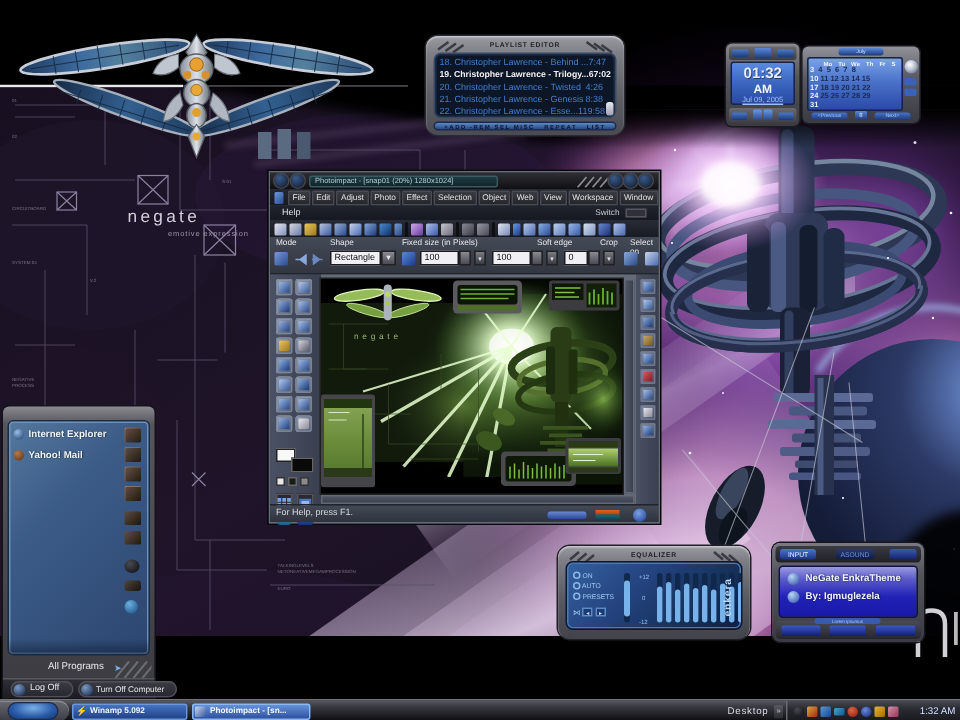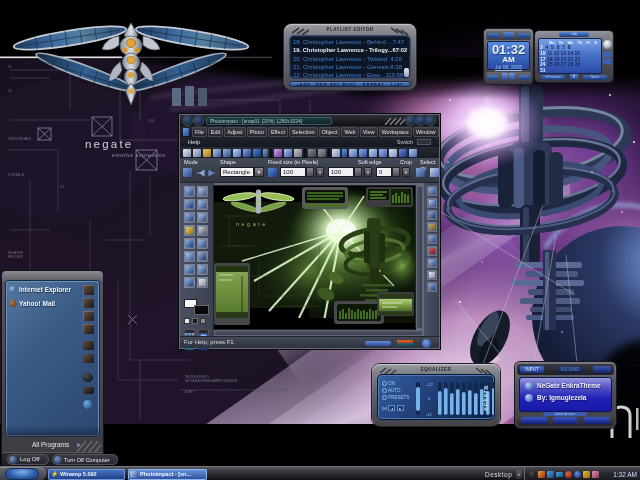--- a/index.html
+++ b/index.html
@@ -704,21 +704,21 @@
   <div class="abs" style="left:5px;top:57px;width:122px;height:6px;background:linear-gradient(180deg,#5a8ac8,#2a4a80);border-radius:3px;border:1px solid #1a2a50;color:#0a1430;font-size:4px;font-weight:bold;line-height:5px;text-align:center;letter-spacing:1px;">+ADD -REM SEL MISC &nbsp;&nbsp;REPEAT&nbsp;&nbsp; LIST</div>
 </div>
 
 <div class="abs" style="left:484px;top:29px;width:49px;height:55px;border-radius:4px;background:linear-gradient(180deg,#8a8a8e,#55555c 40%,#3a3a40);box-shadow:0 0 0 1px #1a1a20;">
   <div class="abs" style="left:2px;top:2px;width:45px;height:9px;background:linear-gradient(180deg,#6a6a70,#3c3c44);border-radius:2px;">
     <div class="abs" style="left:2px;top:2px;width:11px;height:5px;background:linear-gradient(180deg,#4a78c8,#1c3a78);border-radius:1px;"></div>
     <div class="abs" style="left:17px;top:1px;width:11px;height:7px;background:linear-gradient(180deg,#5a88d8,#1c3a78);border-radius:1px;"></div>
     <div class="abs" style="left:32px;top:2px;width:11px;height:5px;background:linear-gradient(180deg,#4a78c8,#1c3a78);border-radius:1px;"></div>
   </div>
   <div class="abs" style="left:3px;top:12px;width:43px;height:29px;background:linear-gradient(180deg,#5a8ae0 0%,#3a66c0 50%,#2a4aa0 100%);border-radius:2px;border:1px solid #14244a;text-align:center;">
-    <div style="font-size:13px;font-weight:bold;color:#e8ecf4;line-height:13px;margin-top:1px;letter-spacing:0px;text-shadow:0.5px 0.5px 0 #203a70;">01:32</div>
+    <div style="font-size:10px;font-weight:bold;color:#e8ecf4;line-height:13px;margin-top:1px;letter-spacing:0px;text-shadow:0.5px 0.5px 0 #203a70;">01:32</div>
     <div style="font-size:8px;font-weight:bold;color:#f0f4fa;line-height:8px;">AM</div>
     <div style="font-size:5px;color:#9ac0f8;line-height:6px;text-decoration:underline;">Jul 09, 2005</div>
   </div>
   <div class="abs" style="left:2px;top:43px;width:45px;height:10px;background:linear-gradient(180deg,#6a6a70,#3c3c44);border-radius:2px;">
     <div class="abs" style="left:2px;top:3px;width:10px;height:5px;background:linear-gradient(180deg,#4a78c8,#1c3a78);border-radius:1px;"></div>
     <div class="abs" style="left:16px;top:1px;width:6px;height:7px;background:linear-gradient(180deg,#6a98e8,#2a4a88);border-radius:1px;"></div>
     <div class="abs" style="left:23px;top:1px;width:6px;height:7px;background:linear-gradient(180deg,#6a98e8,#2a4a88);border-radius:1px;"></div>
     <div class="abs" style="left:33px;top:3px;width:10px;height:5px;background:linear-gradient(180deg,#4a78c8,#1c3a78);border-radius:1px;"></div>
   </div>
 </div>

